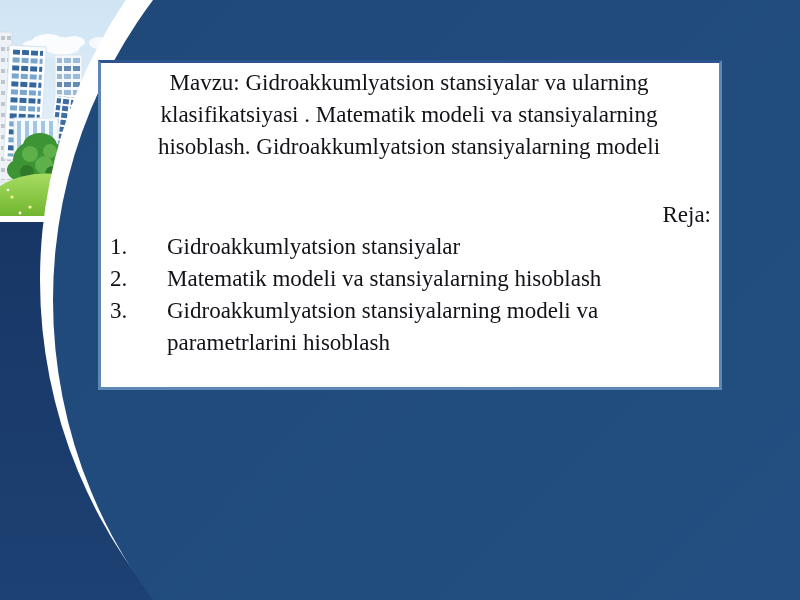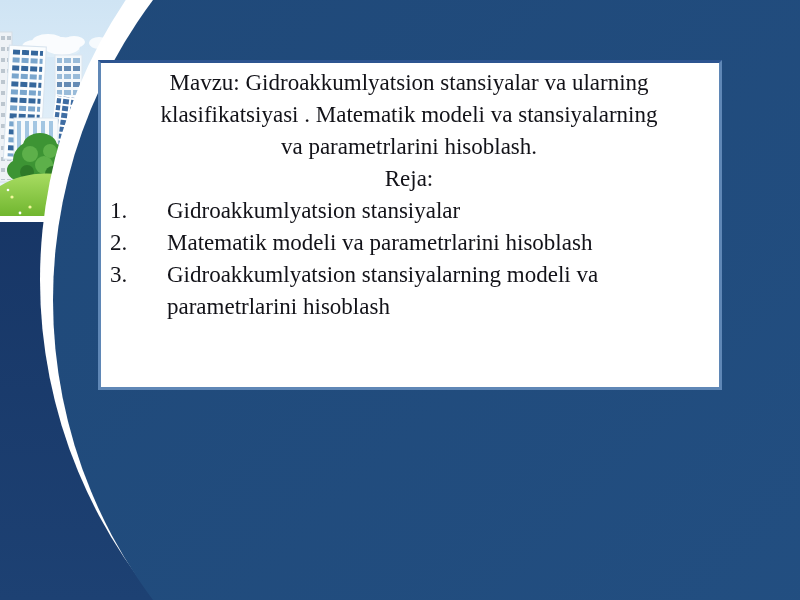--- a/index.html
+++ b/index.html
@@ -10,21 +10,21 @@
     position:absolute;left:98px;top:60px;width:624px;height:330px;
     box-sizing:border-box;background:var(--box-background,#fff);
     border:3px solid var(--box-border,#5f87b6);
     border-top-color:var(--box-border-top,#2d5490);
     padding:4px 8px 0 6px;
     color:var(--text-color,#121218);
     font-size:23px;line-height:32px;
   }
   .title-block{text-align:center;}
   .tline{white-space:nowrap;}
-  .reja{text-align:center;}
+  .reja{text-align:right;margin-top:36px;}
   .li{display:flex;align-items:flex-start;}
   .li .num{flex:0 0 38px;padding-left:3px;box-sizing:border-box;}
   .li .txt{flex:1 1 auto;margin-left:22px;}
 </style>
 </head>
 <body>
 
 <div class="slide">
 
   <svg width="800" height="600" viewBox="0 0 800 600">
@@ -132,31 +132,31 @@
 
     <circle cx="540" cy="280" r="500" fill="var(--swoosh-white,#ffffff)"></circle>
 
     <circle cx="553" cy="300" r="500" fill="url(#blueGrad)"></circle>
   </svg>
 
   <div class="content-box">
     <div class="title-block">
         <div class="tline">Mavzu: Gidroakkumlyatsion stansiyalar va ularning</div>
         <div class="tline">klasifikatsiyasi . Matematik modeli va stansiyalarning</div>
-        <div class="tline">va parametrlarini hisoblash.</div>
+        <div class="tline">hisoblash. Gidroakkumlyatsion stansiyalarning modeli</div>
       </div>
     <div class="reja">Reja:</div>
     <div>
         <div class="li">
           <span class="num">1.</span>
           <span class="txt">Gidroakkumlyatsion stansiyalar</span>
         </div>
         <div class="li">
           <span class="num">2.</span>
-          <span class="txt">Matematik modeli va parametrlarini hisoblash</span>
+          <span class="txt">Matematik modeli va stansiyalarning hisoblash</span>
         </div>
         <div class="li">
           <span class="num">3.</span>
           <span class="txt">Gidroakkumlyatsion stansiyalarning modeli va parametrlarini hisoblash</span>
         </div>
       </div>
   </div>
 
 </div>
 

